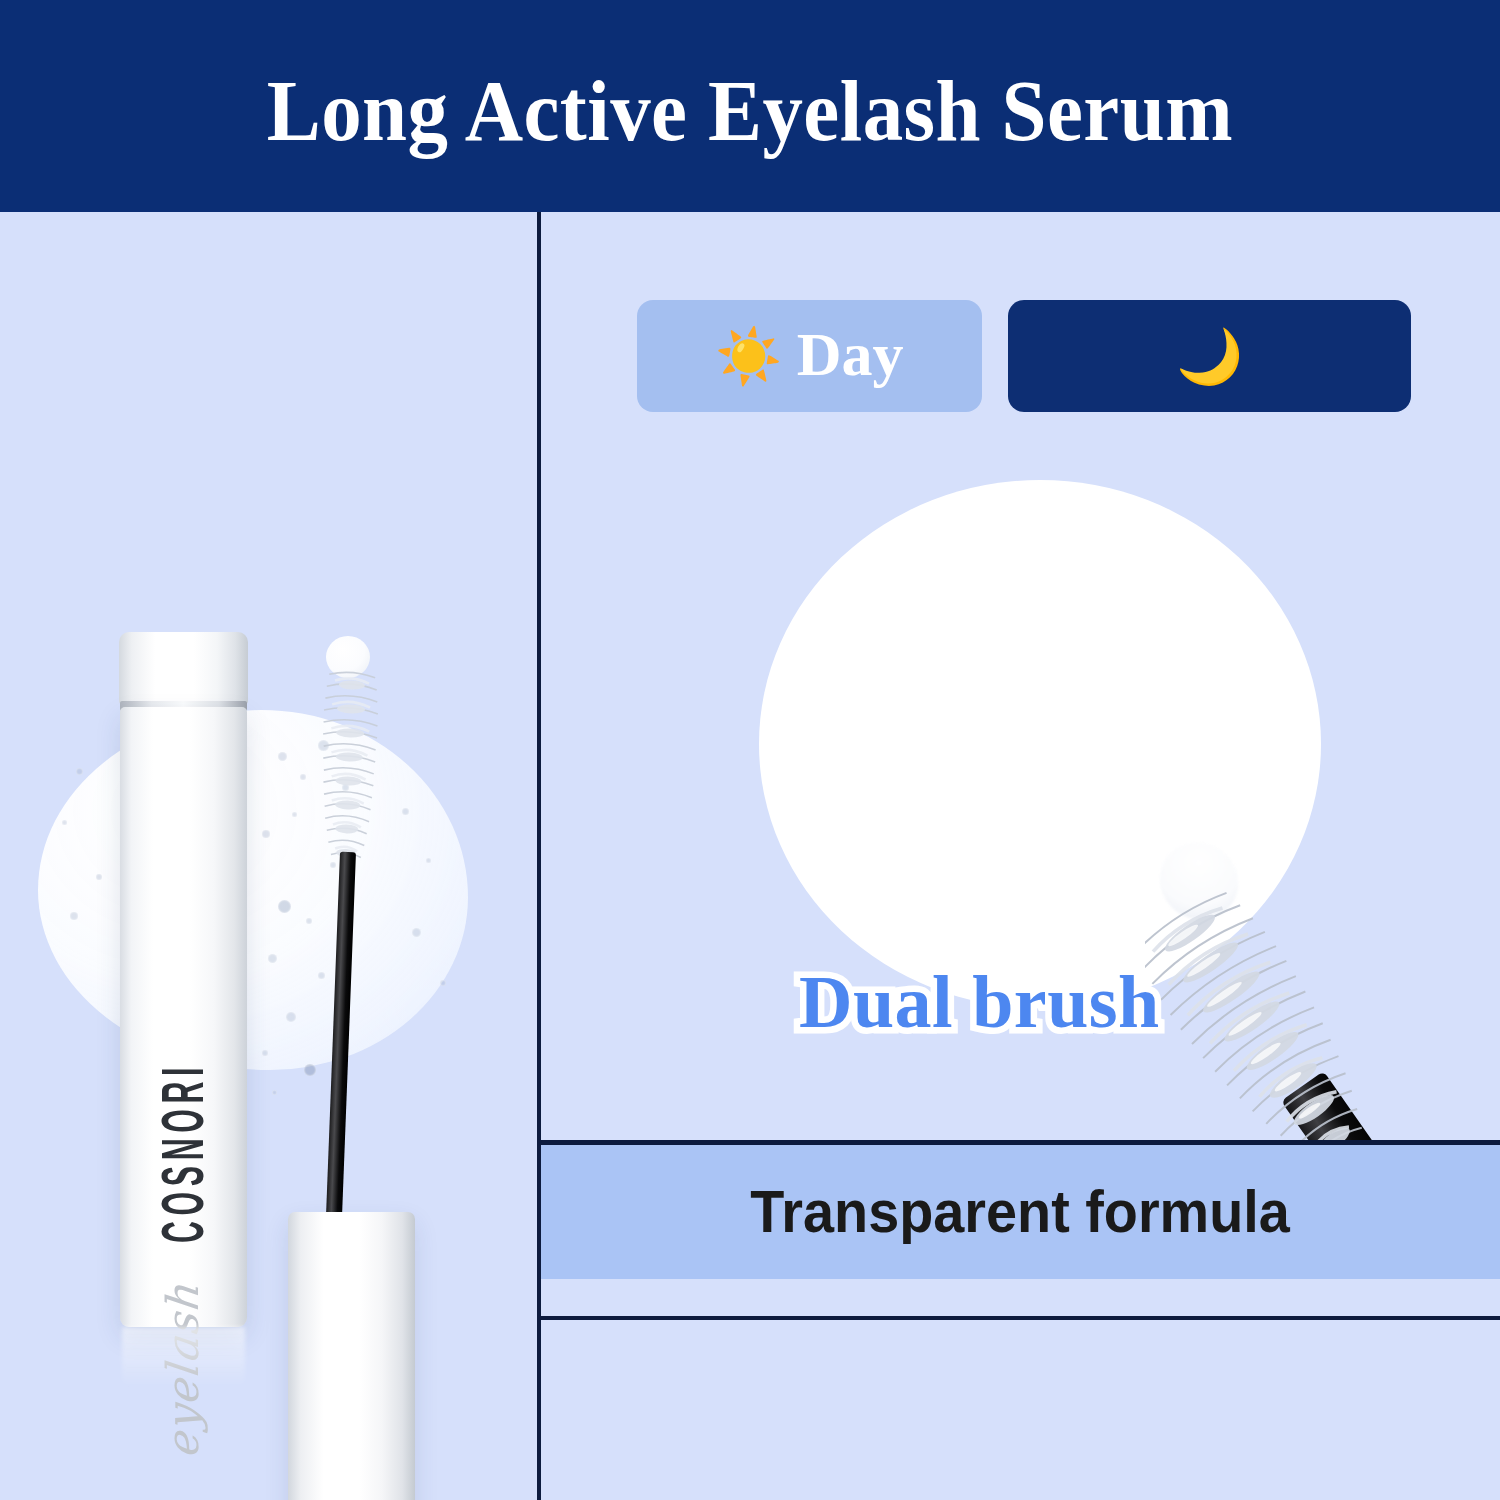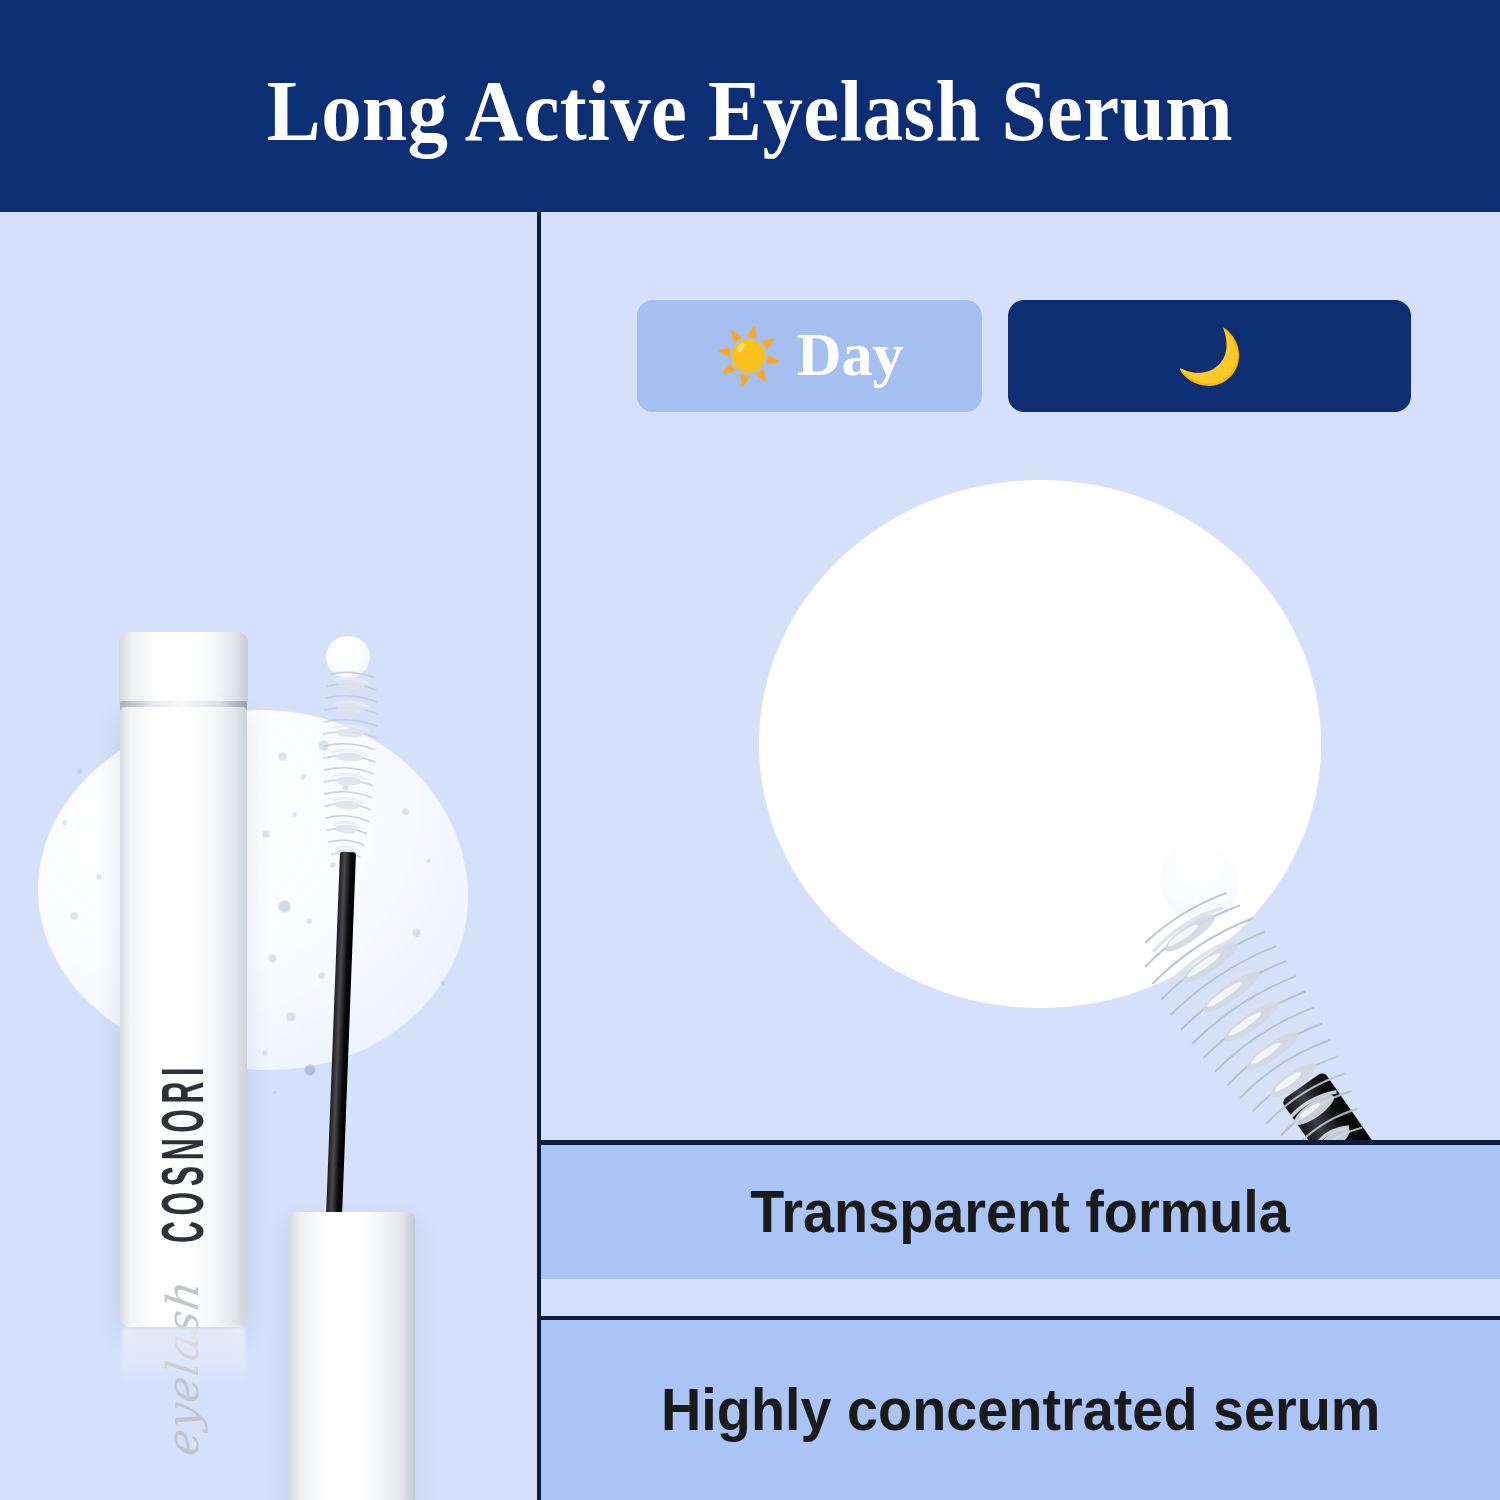--- a/index.html
+++ b/index.html
@@ -523,24 +523,22 @@
                 <ellipse cx="108" cy="170" rx="18" ry="3.5"></ellipse>
                   <ellipse cx="110" cy="206" rx="16" ry="3.5"></ellipse>
                 <ellipse cx="111" cy="242" rx="13" ry="3"></ellipse>
               </g>
             </g>
           </svg>
         </div>
       </div>
     </div>
 
+    <div id="dual-brush-label">Dual brush</div>
   </div>
 
   <div id="divider-h1"></div>
   <div class="feature-panel" id="feature-1">
     <span class="feature-text">Transparent formula</span>
   </div>
   <div id="divider-h2"></div>
-  <div class="feature-panel" id="feature-2">
-    <span class="feature-text">Highly concentrated serum</span>
-  </div>
 
 </div>
 
 </body></html>

